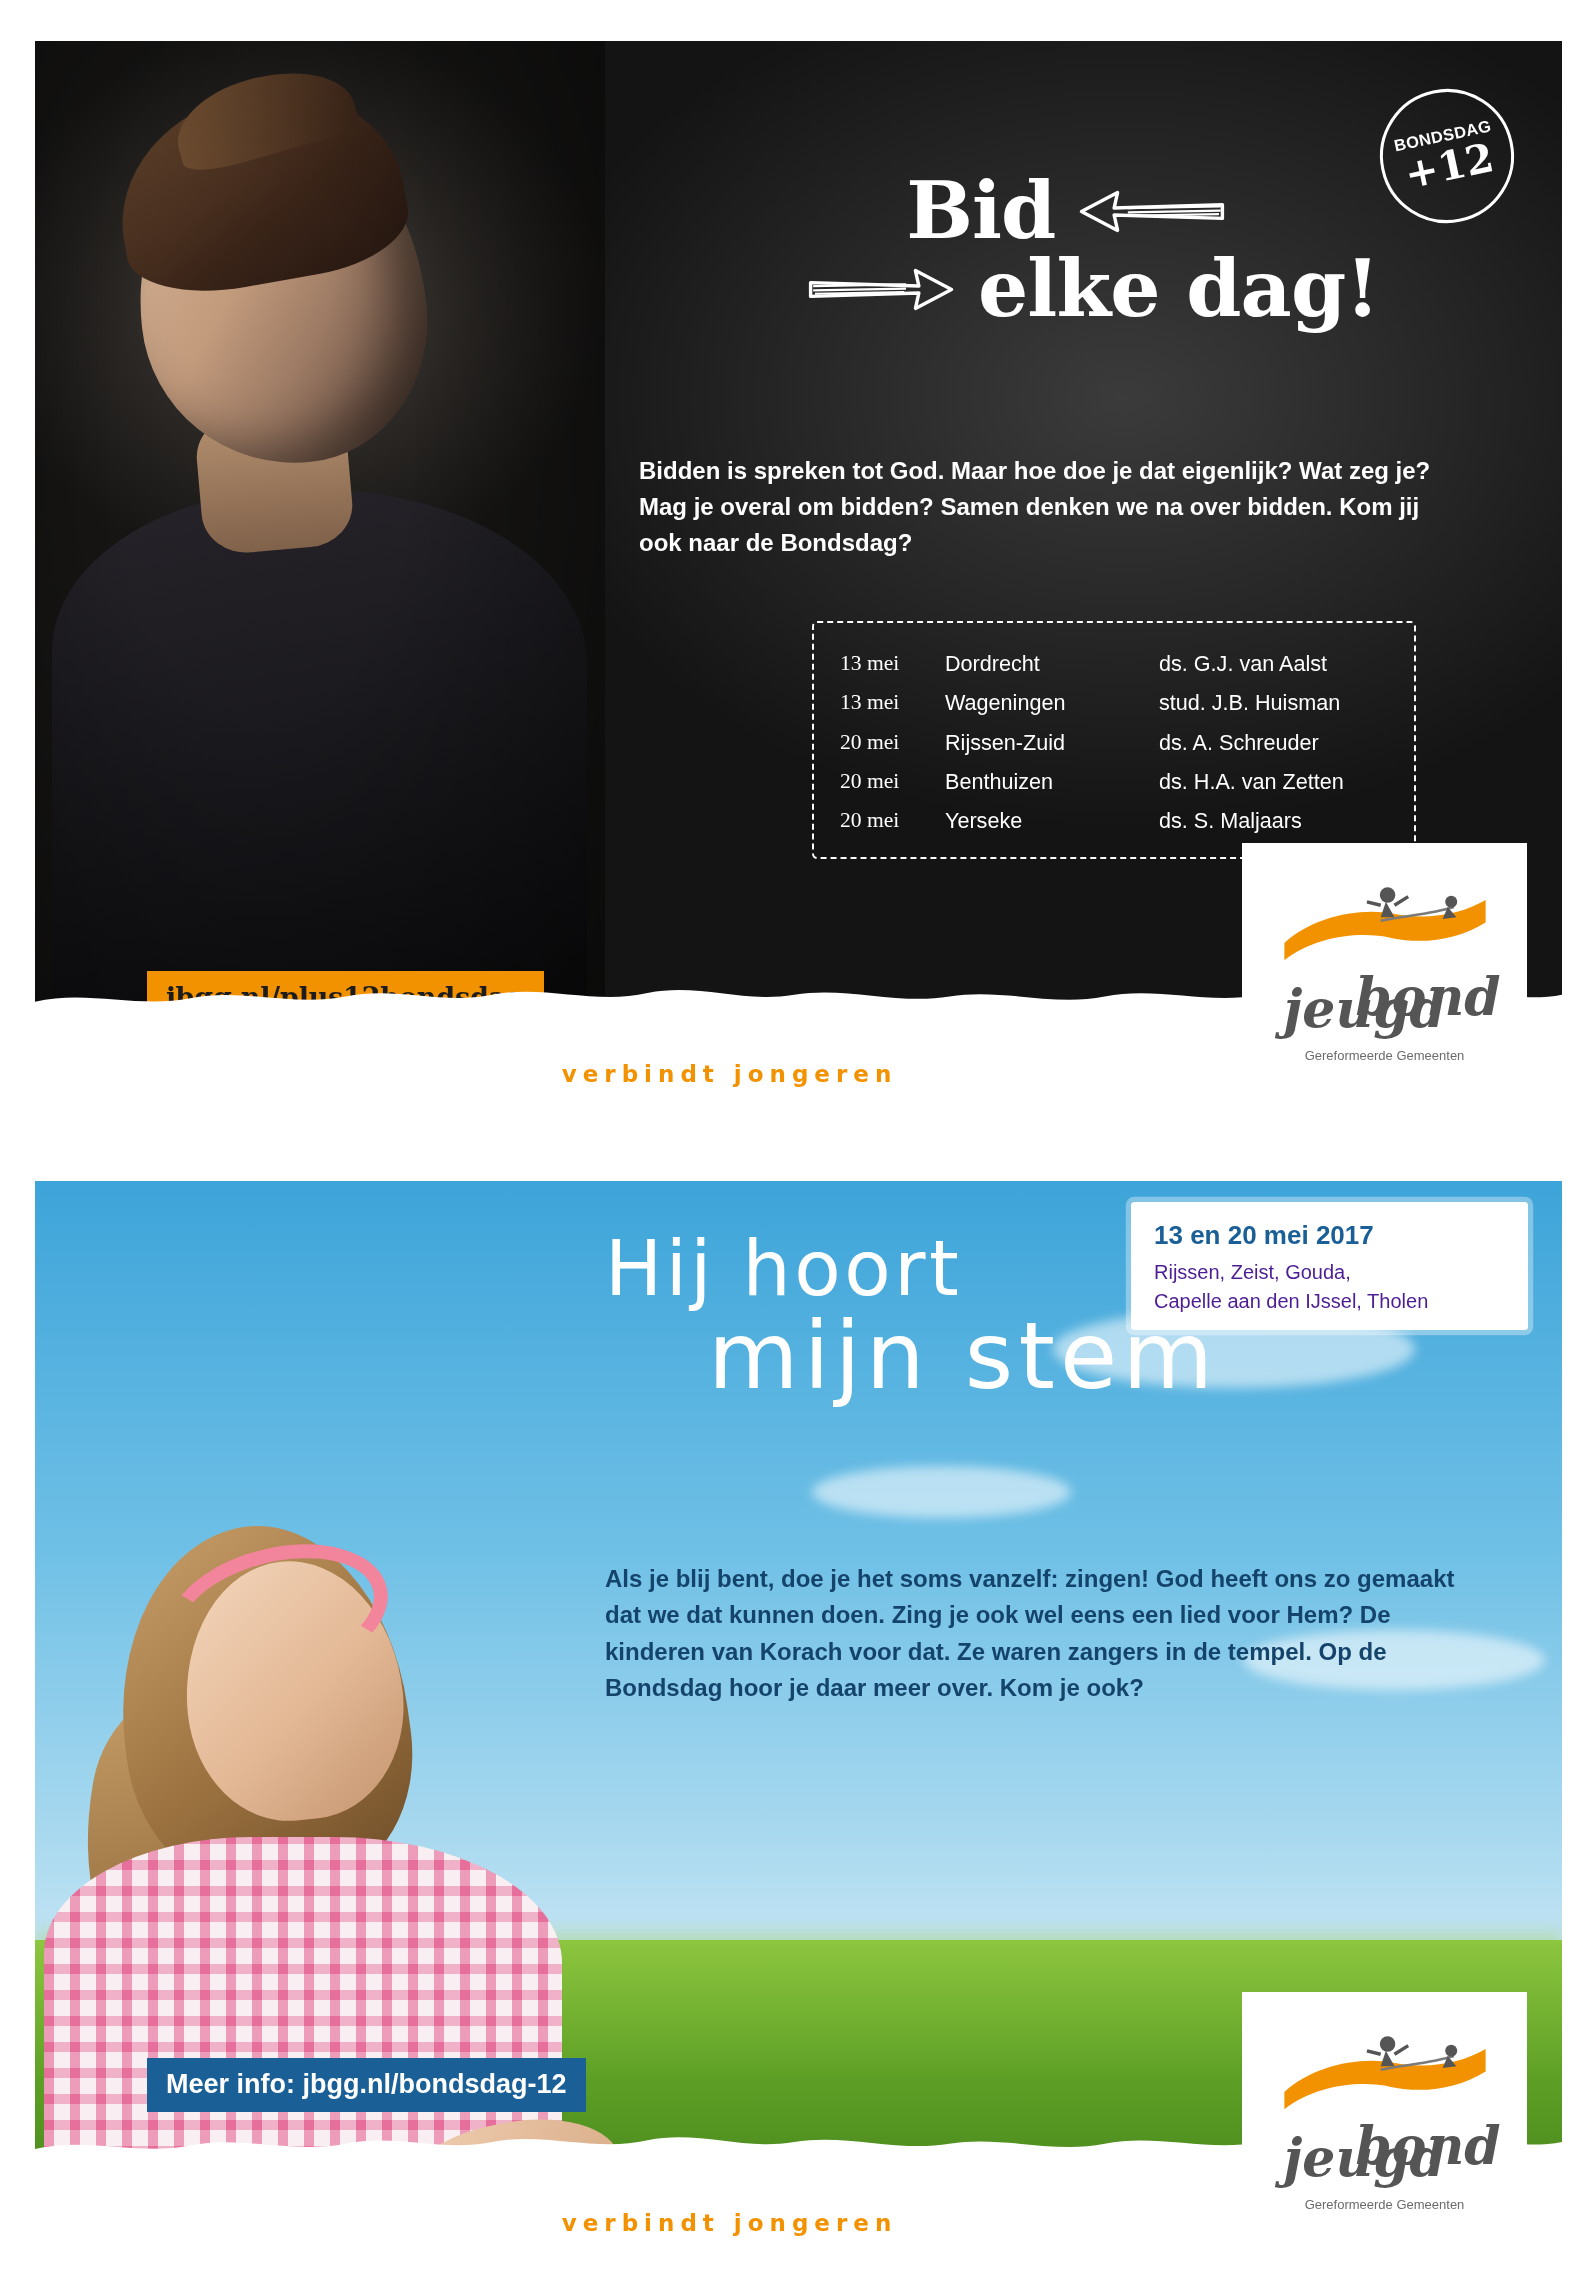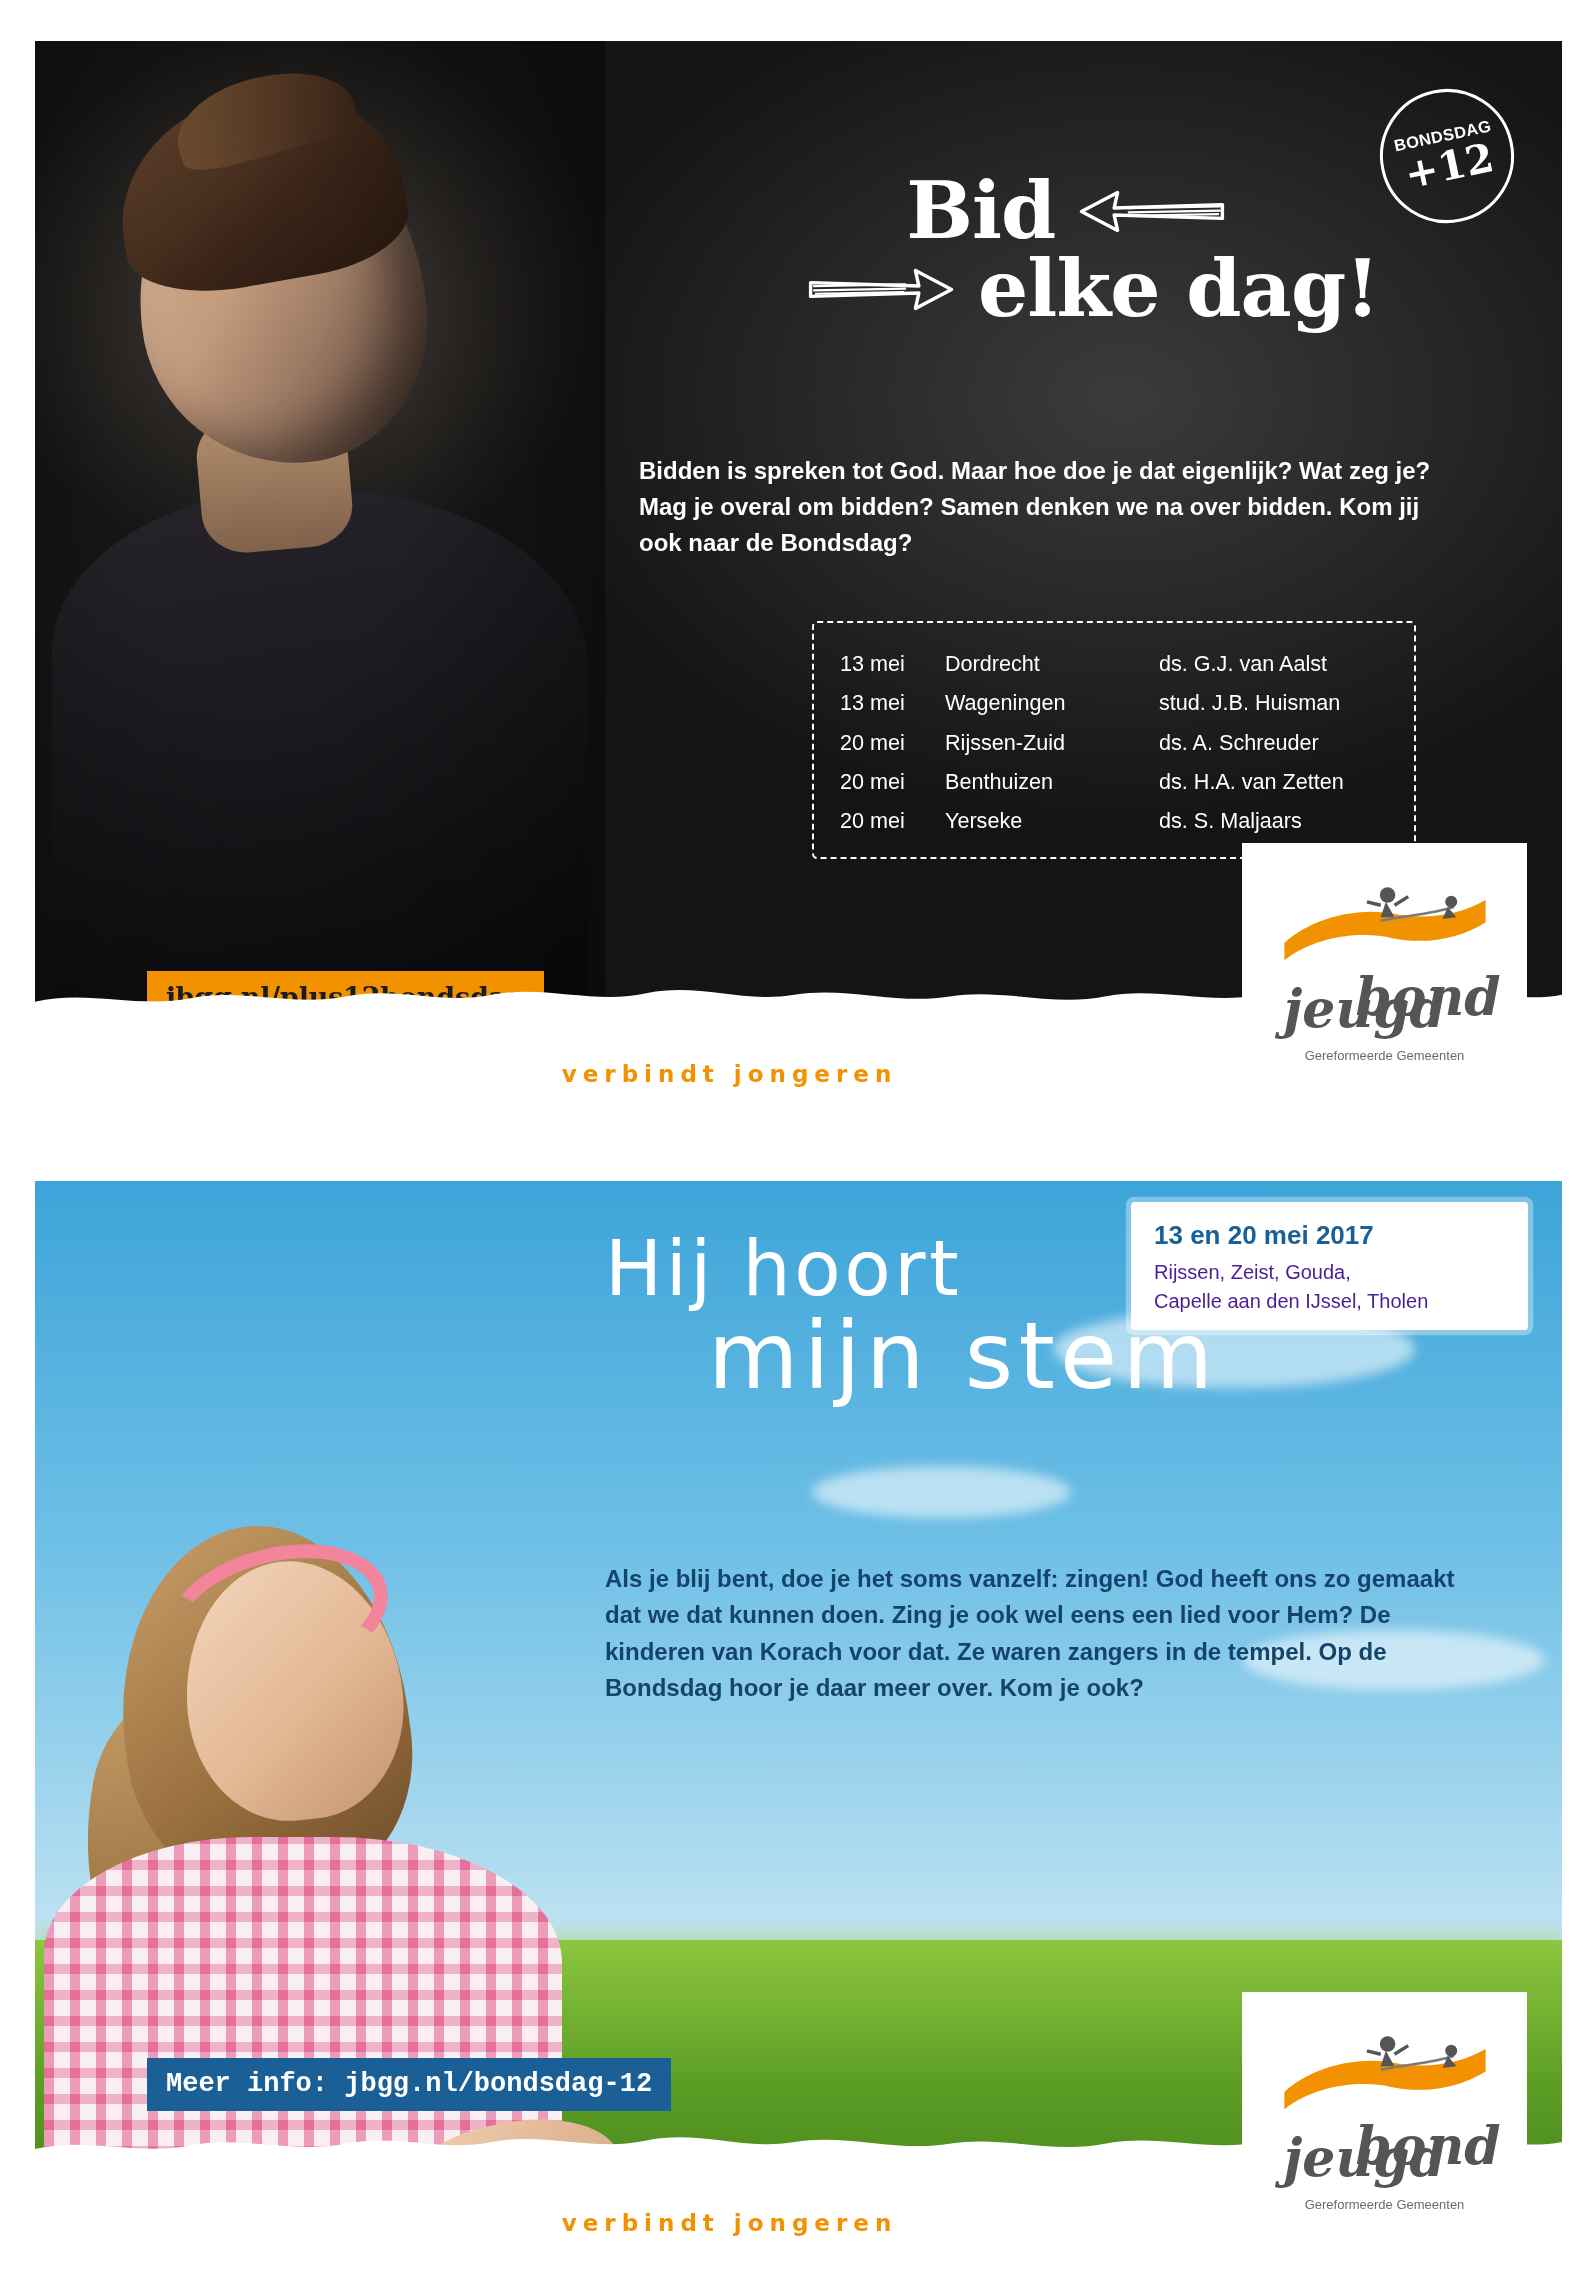--- a/index.html
+++ b/index.html
@@ -166,21 +166,21 @@
     padding: 21px 26px;
     box-sizing: border-box;
   }
   .sched-row {
     display: flex;
     color: #ffffff;
     font-size: 21.6px;
     line-height: 1.82;
     white-space: nowrap;
   }
-  .sched-date { width: 105px; }
+  .sched-date { width: 105px; font-family: Liberation Serif, serif; }
   .sched-place { width: 214px; }
   .sched-speaker { flex: 1; }
 
   
   .url-badge-orange {
     position: absolute;
     left: 112px;
     top: 930px;
     background: #f39200;
     color: #1c1c1c;
@@ -433,21 +433,21 @@
     font-weight: bold;
   }
 
   
   .url-badge-blue {
     position: absolute;
     left: 112px;
     top: 2056px;
     background: #1a5f96;
     color: #ffffff;
-    font-family: Liberation Mono, monospace;
+    font-family: Liberation Sans, sans-serif;
     font-weight: bold;
     font-size: 27px;
     padding: 11.2px 19px 12px 19px;
     text-align: right;
   }
 </style>
 </head>
 <body>
 
 <div class="page">

